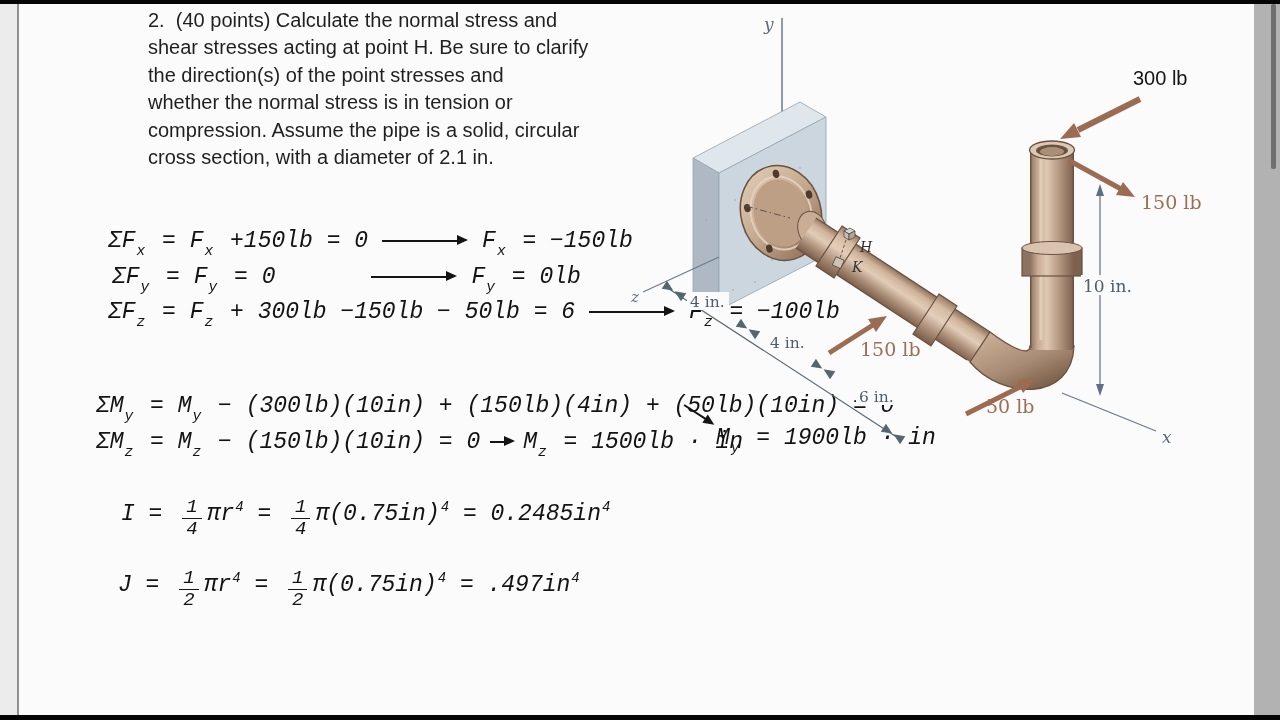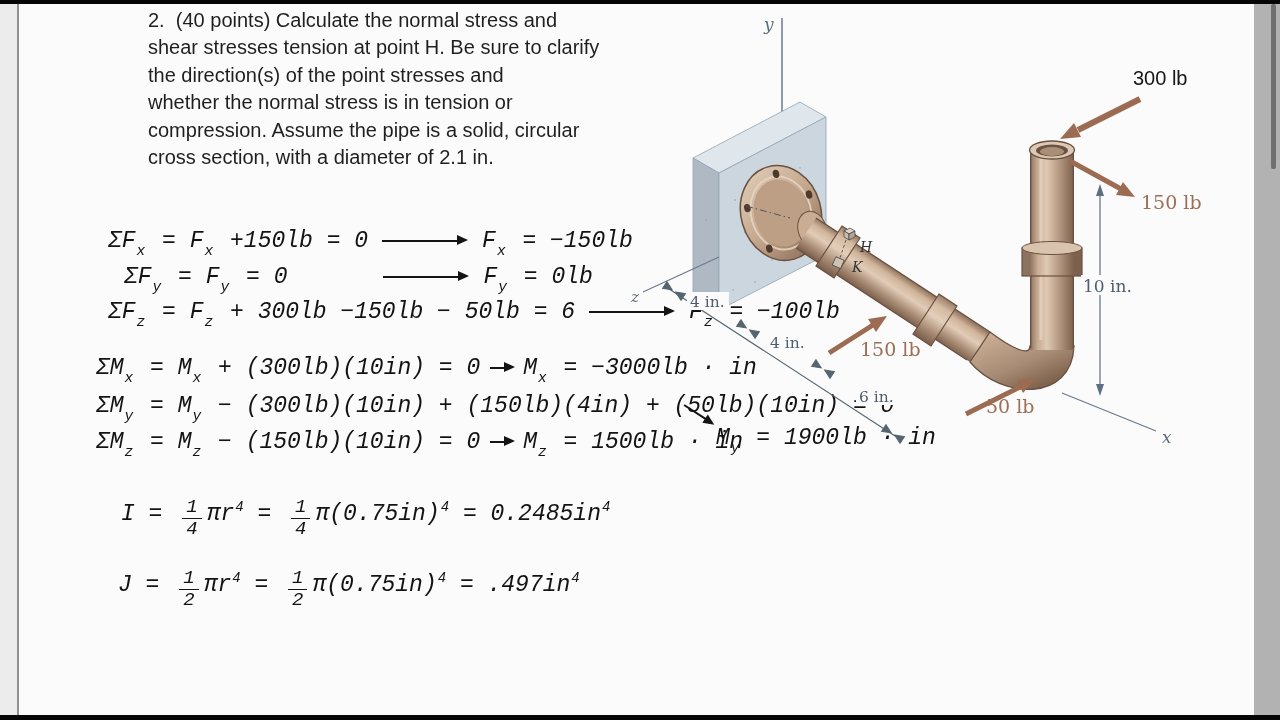--- a/index.html
+++ b/index.html
@@ -47,31 +47,30 @@
 
 <div class="stage">
   <div class="page"></div>
   <div class="left-strip"></div>
   <div class="left-line"></div>
   <div class="bar top"></div>
   <div class="bar bottom"></div>
 
   <div class="problem">
     <div>2.  (40 points) Calculate the normal stress and</div>
-    <div>shear stresses tension at point H. Be sure to clarify</div>
+    <div>shear stresses acting at point H. Be sure to clarify</div>
     <div>the direction(s) of the point stresses and</div>
     <div>whether the normal stress is in tension or</div>
     <div>compression. Assume the pipe is a solid, circular</div>
     <div>cross section, with a diameter of 2.1 in.</div>
   </div>
 
   <div class="mline" style="left:108px;top:226px"><span>ΣF</span><span class="sub">x</span><span> = F</span><span class="sub">x</span><span> +150lb = 0</span><span class="arr arr-l"></span><span>F</span><span class="sub">x</span><span> = −150lb</span></div>
-  <div class="mline" style="left:124px;top:262px"><span>ΣF</span><span class="sub">y</span><span> = F</span><span class="sub">y</span><span> = 0</span><span class="arr arr-l arr-l2"></span><span>F</span><span class="sub">y</span><span> = 0lb</span></div>
+  <div class="mline" style="left:112px;top:262px"><span>ΣF</span><span class="sub">y</span><span> = F</span><span class="sub">y</span><span> = 0</span><span class="arr arr-l arr-l2"></span><span>F</span><span class="sub">y</span><span> = 0lb</span></div>
   <div class="mline" style="left:108px;top:297px"><span>ΣF</span><span class="sub">z</span><span> = F</span><span class="sub">z</span><span> + 300lb −150lb − 50lb = 6</span><span class="arr arr-l"></span><span>F</span><span class="sub">z</span><span> = −100lb</span></div>
-  <div class="mline" style="left:96px;top:353px"><span>ΣM</span><span class="sub">x</span><span> = M</span><span class="sub">x</span><span> + (300lb)(10in) = 0</span><span class="arr arr-s"></span><span>M</span><span class="sub">x</span><span> = −3000lb · in</span></div>
   <div class="mline" style="left:96px;top:391px"><span>ΣM</span><span class="sub">y</span><span> = M</span><span class="sub">y</span><span> − (300lb)(10in) + (150lb)(4in) + (50lb)(10in) = 0</span></div>
   <div class="mline" style="left:96px;top:427px"><span>ΣM</span><span class="sub">z</span><span> = M</span><span class="sub">z</span><span> − (150lb)(10in) = 0</span><span class="arr arr-s"></span><span>M</span><span class="sub">z</span><span> = 1500lb · in</span></div>
   <div class="diag-arrow"></div>
   <div class="mline" style="left:716px;top:423px"><span>M</span><span class="sub">y</span><span> = 1900lb · in</span></div>
   <div class="mline" style="left:121px;top:492px"><span>I = </span><span class="frac"><span class="fn">1</span><span class="fd">4</span></span><span>πr</span><span class="sup">4</span><span> = </span><span class="frac"><span class="fn">1</span><span class="fd">4</span></span><span>π(0.75in)</span><span class="sup">4</span><span> = 0.2485in</span><span class="sup">4</span></div>
   <div class="mline" style="left:118px;top:563px"><span>J = </span><span class="frac"><span class="fn">1</span><span class="fd">2</span></span><span>πr</span><span class="sup">4</span><span> = </span><span class="frac"><span class="fn">1</span><span class="fd">2</span></span><span>π(0.75in)</span><span class="sup">4</span><span> = .497in</span><span class="sup">4</span></div>
 
   <svg class="diagram" viewBox="620 0 640 470">
     <defs>
       <linearGradient id="gd" gradientUnits="userSpaceOnUse" x1="816" y1="218" x2="796" y2="248">

